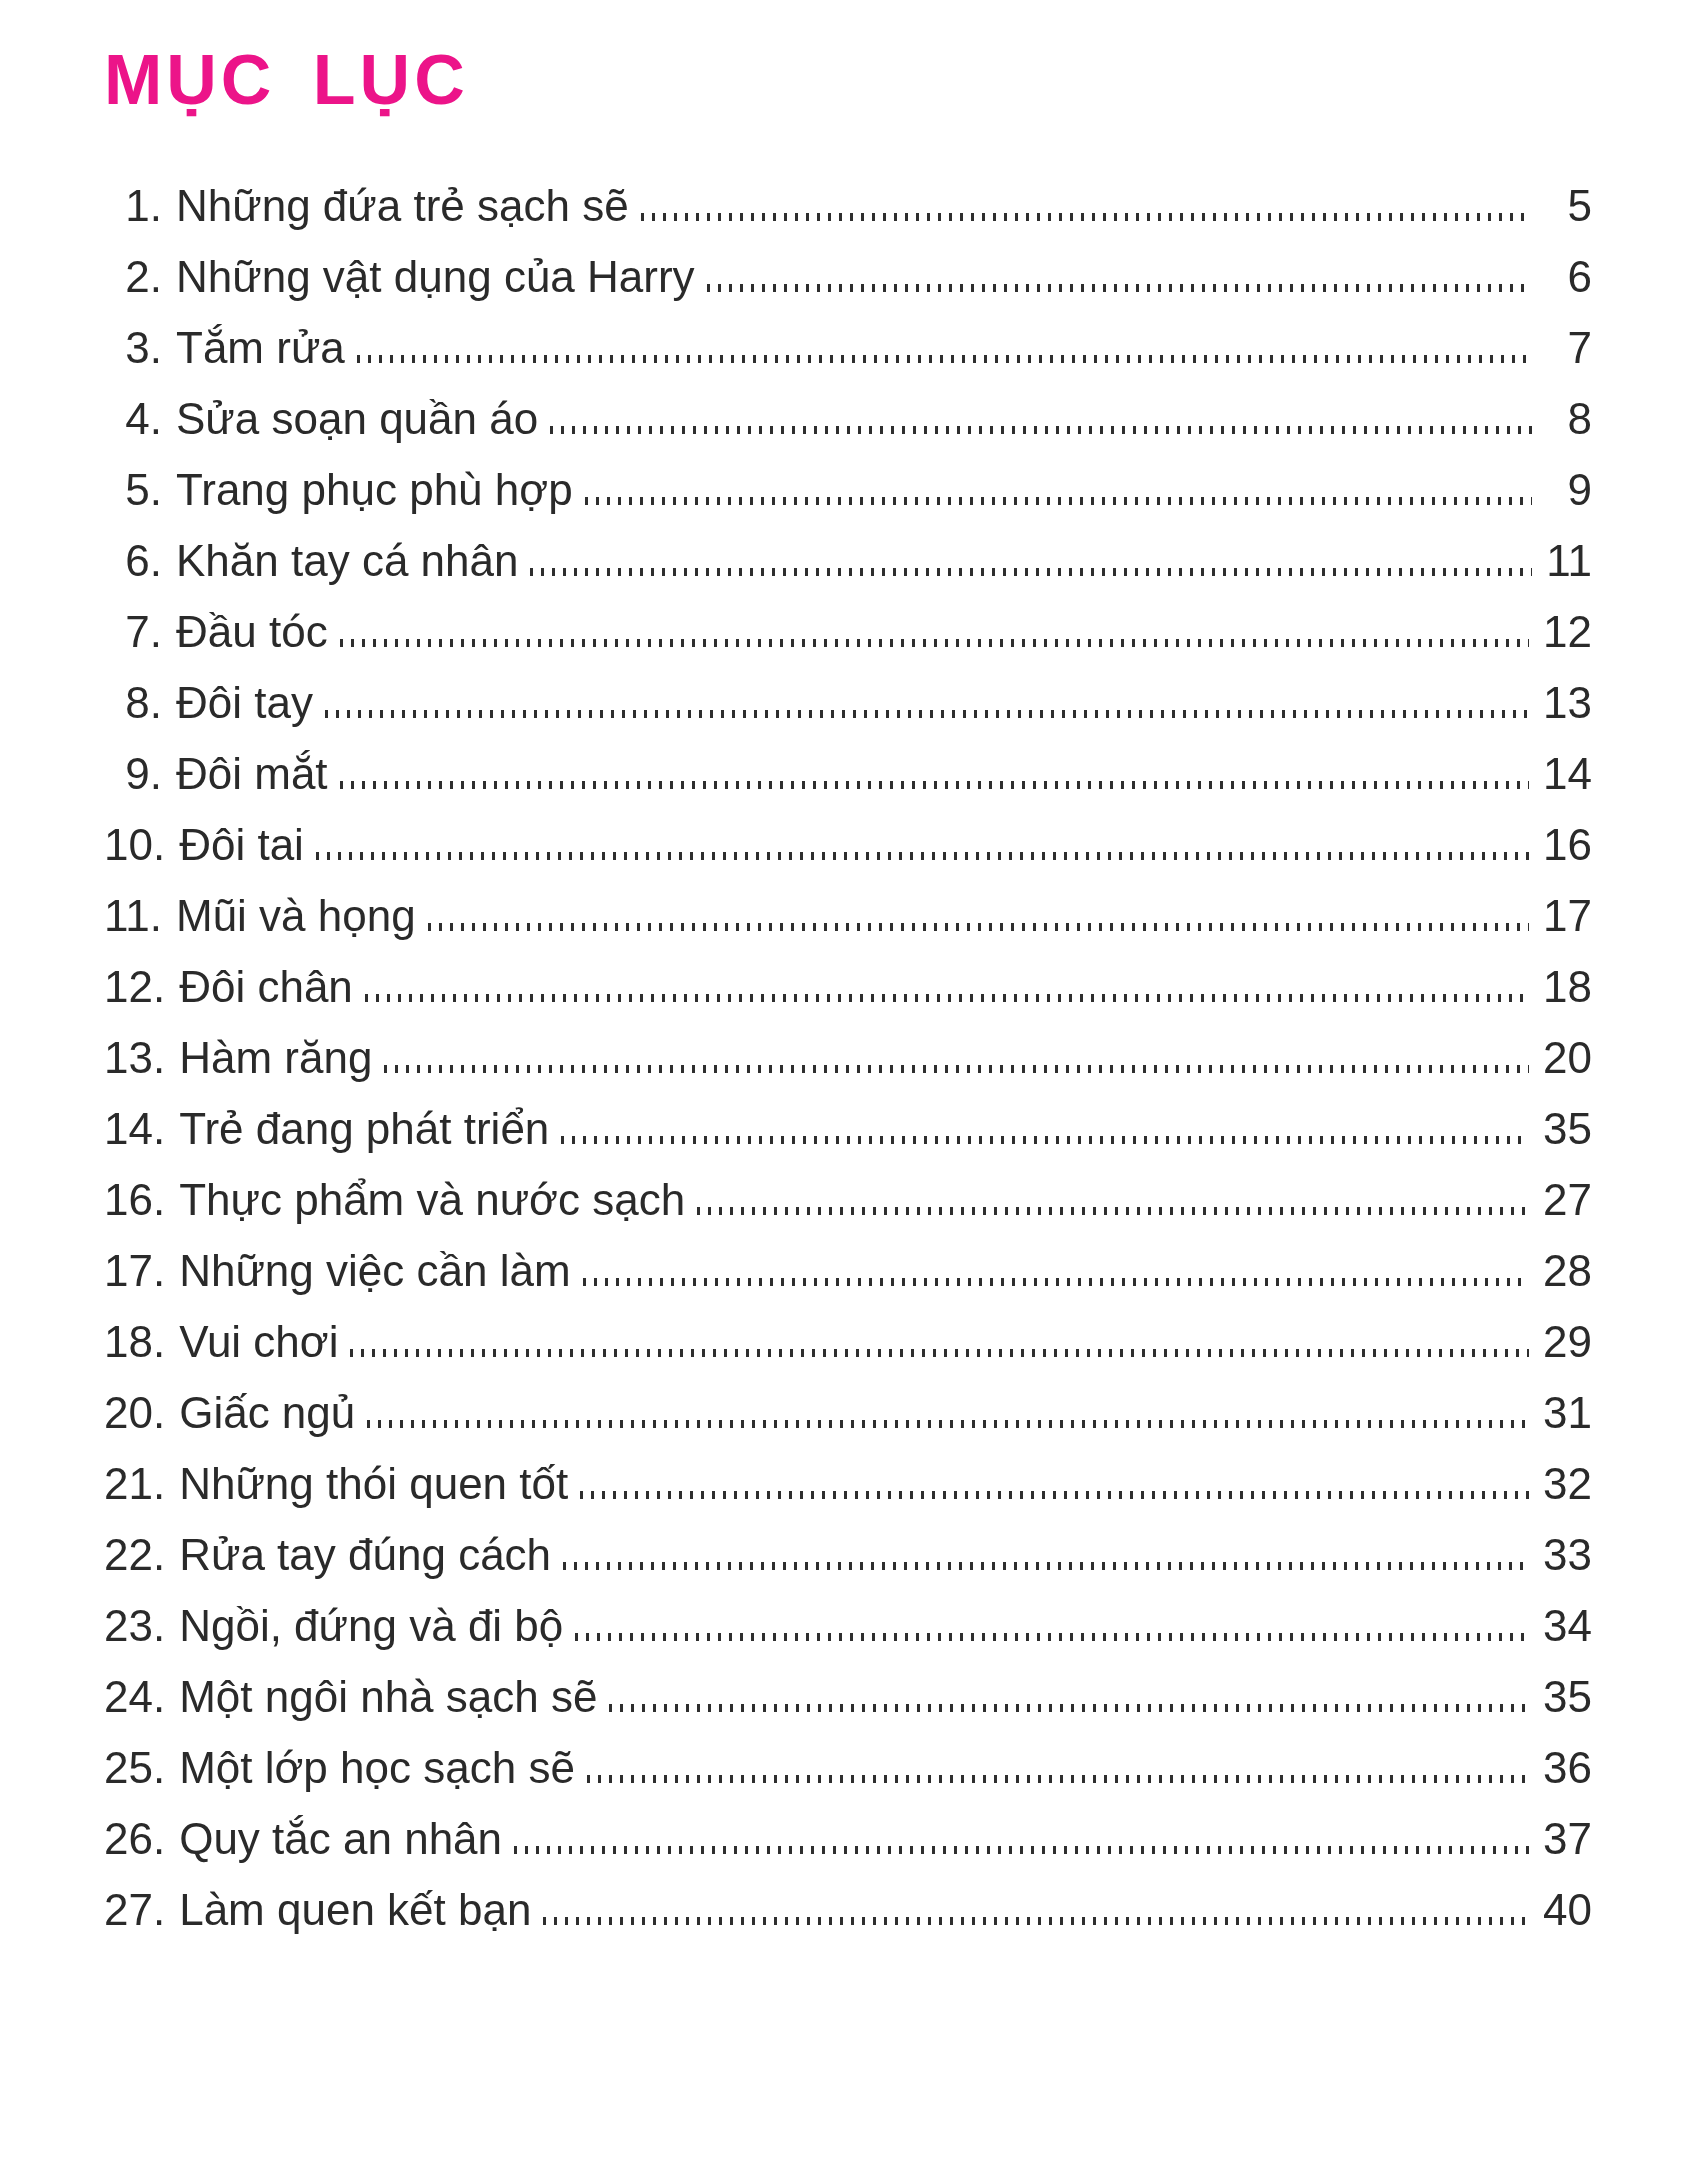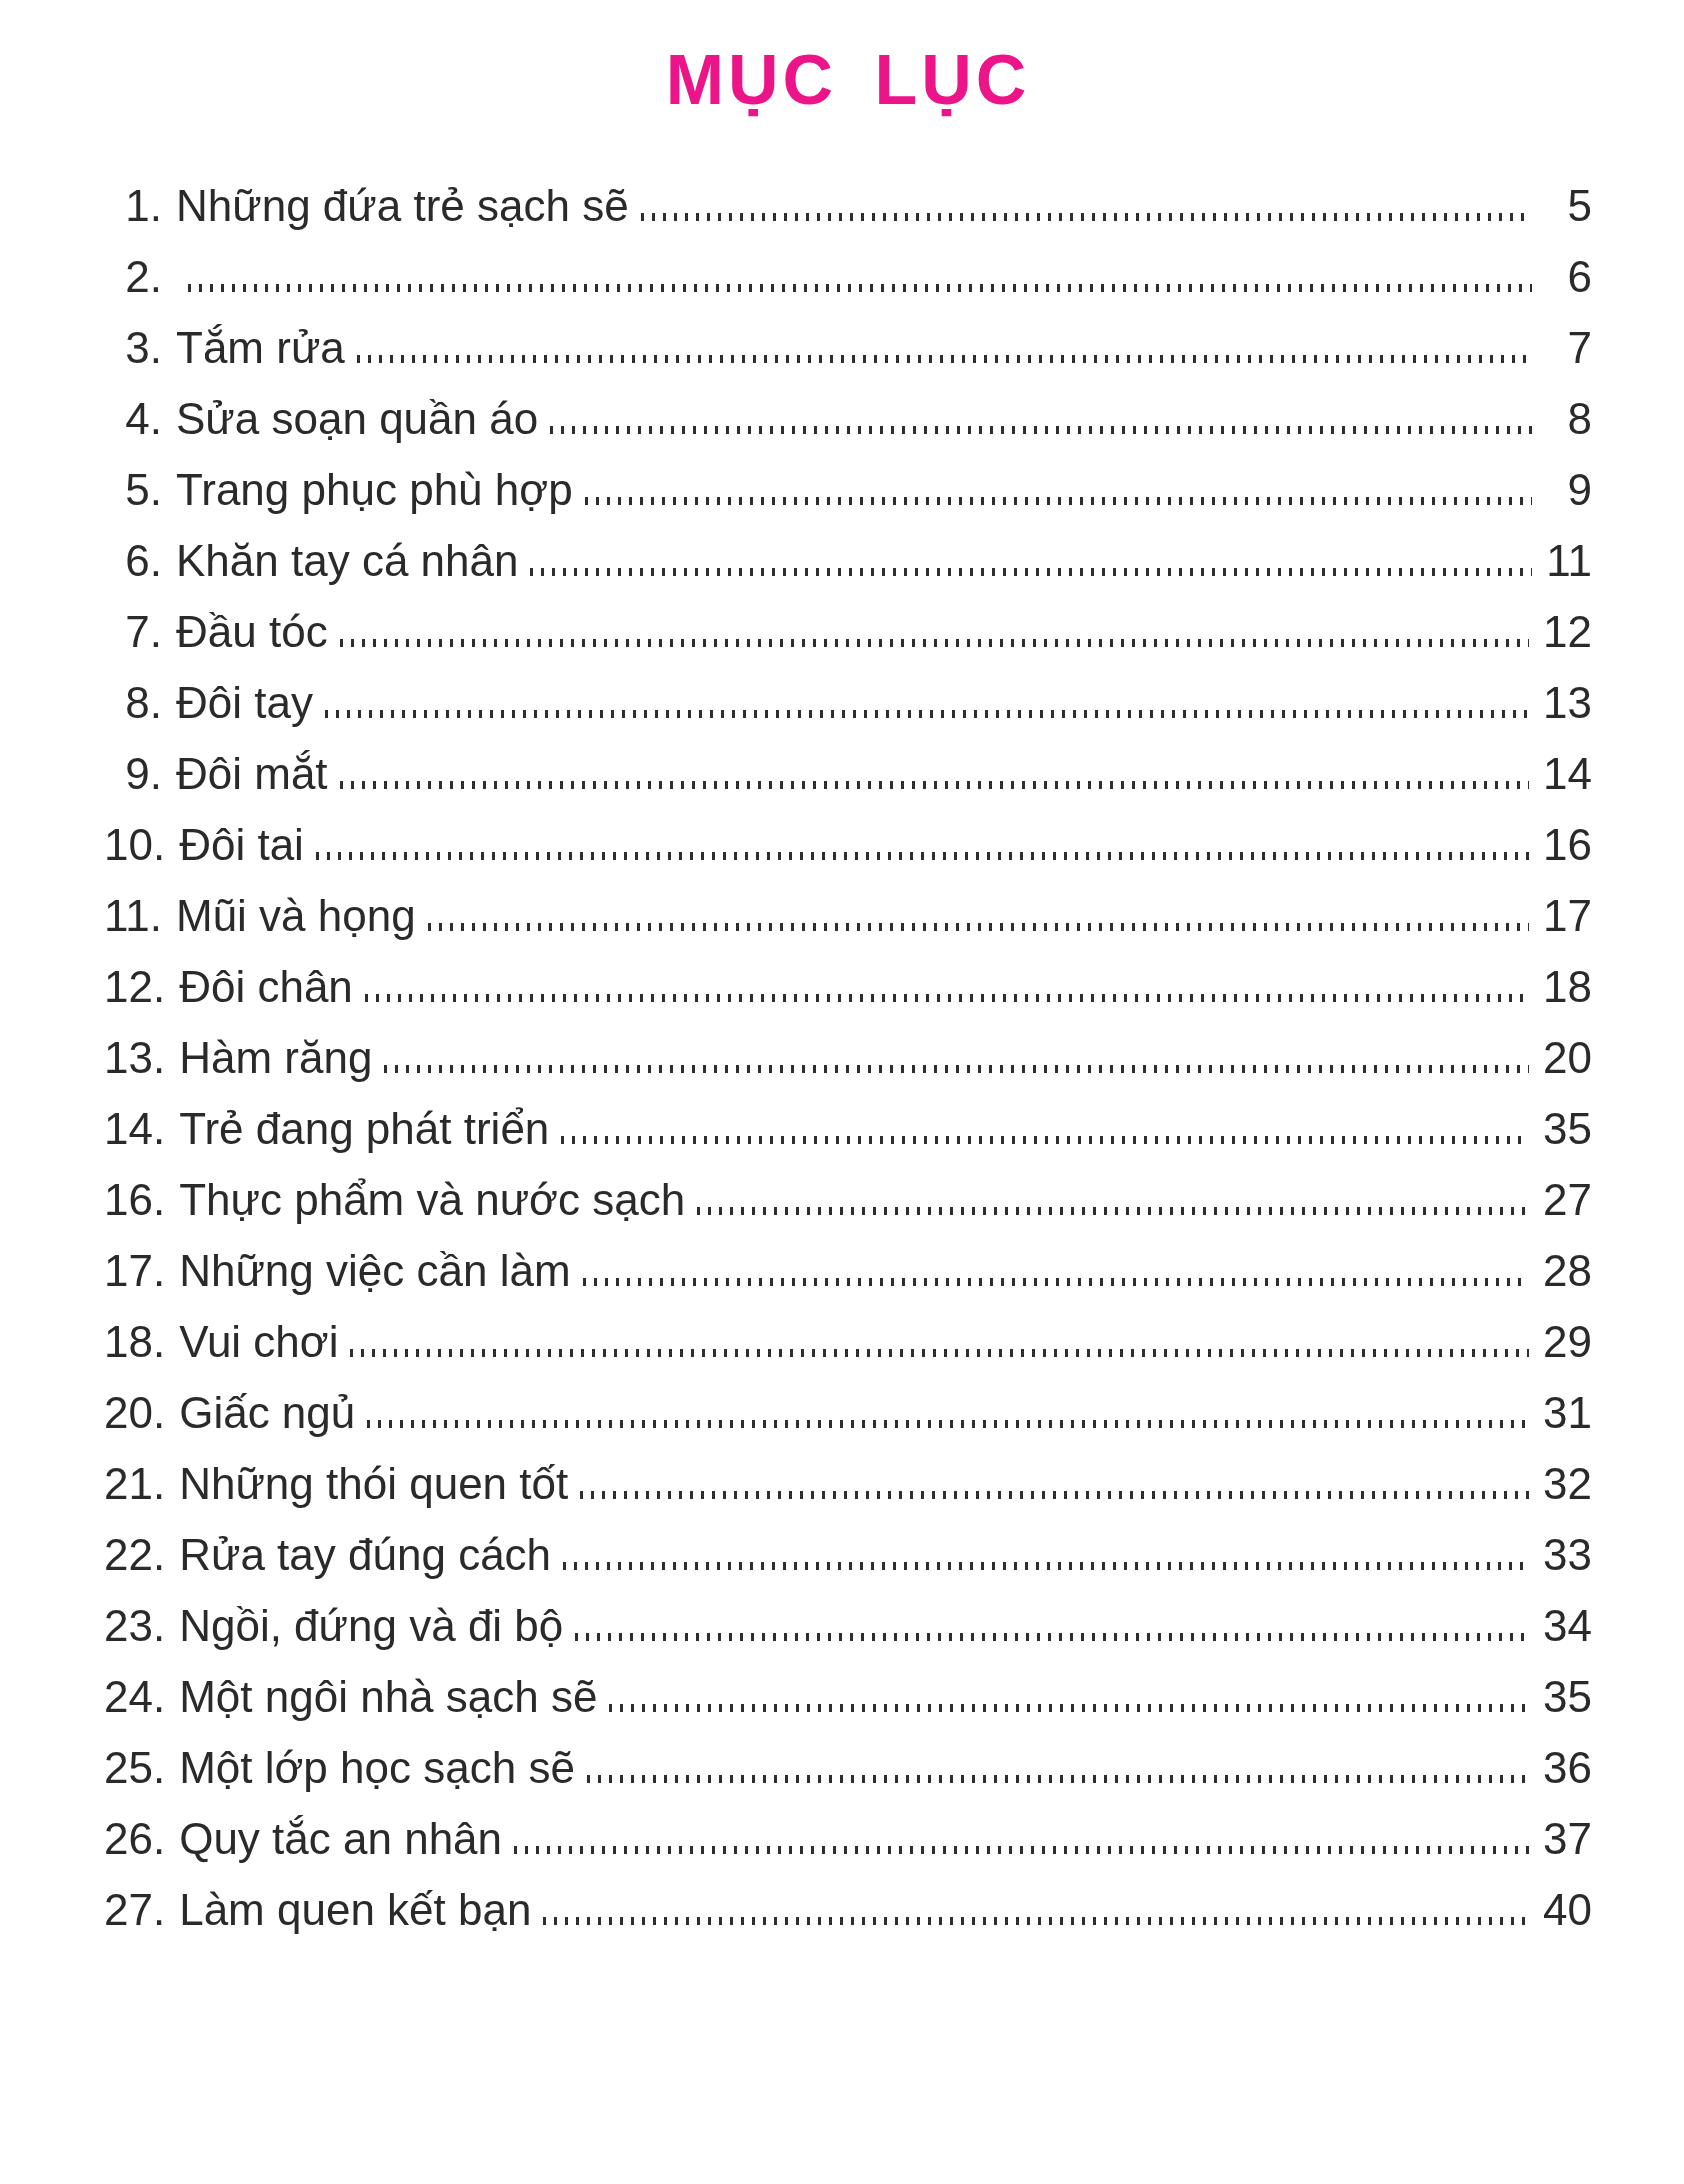--- a/index.html
+++ b/index.html
@@ -15,21 +15,20 @@
     height: 2184px;
     background: #ffffff;
     overflow: hidden;
   }
 
   .content {
     padding: 40px 92px 0 104px;
   }
 
   .title {
-    text-align: center;
     font-size: 70px;
     line-height: 1.1;
     font-weight: 700;
     letter-spacing: 4px;
     word-spacing: 14px;
     color: #EC1489;
     margin-top: 2px;
   }
 
   .toc {
@@ -84,20 +83,21 @@
     <h1 class="title">MỤC LỤC</h1>
     <div class="toc" id="toc-list">
         <div class="toc-row">
           <span class="toc-num">1.</span>
           <span class="toc-title">Những đứa trẻ sạch sẽ</span>
           <span class="toc-leader"></span>
           <span class="toc-page">5</span>
         </div>
         <div class="toc-row">
           <span class="toc-num">2.</span>
+          <span class="toc-title">Những vật dụng của Harry</span>
           <span class="toc-leader"></span>
           <span class="toc-page">6</span>
         </div>
         <div class="toc-row">
           <span class="toc-num">3.</span>
           <span class="toc-title">Tắm rửa</span>
           <span class="toc-leader"></span>
           <span class="toc-page">7</span>
         </div>
         <div class="toc-row">

